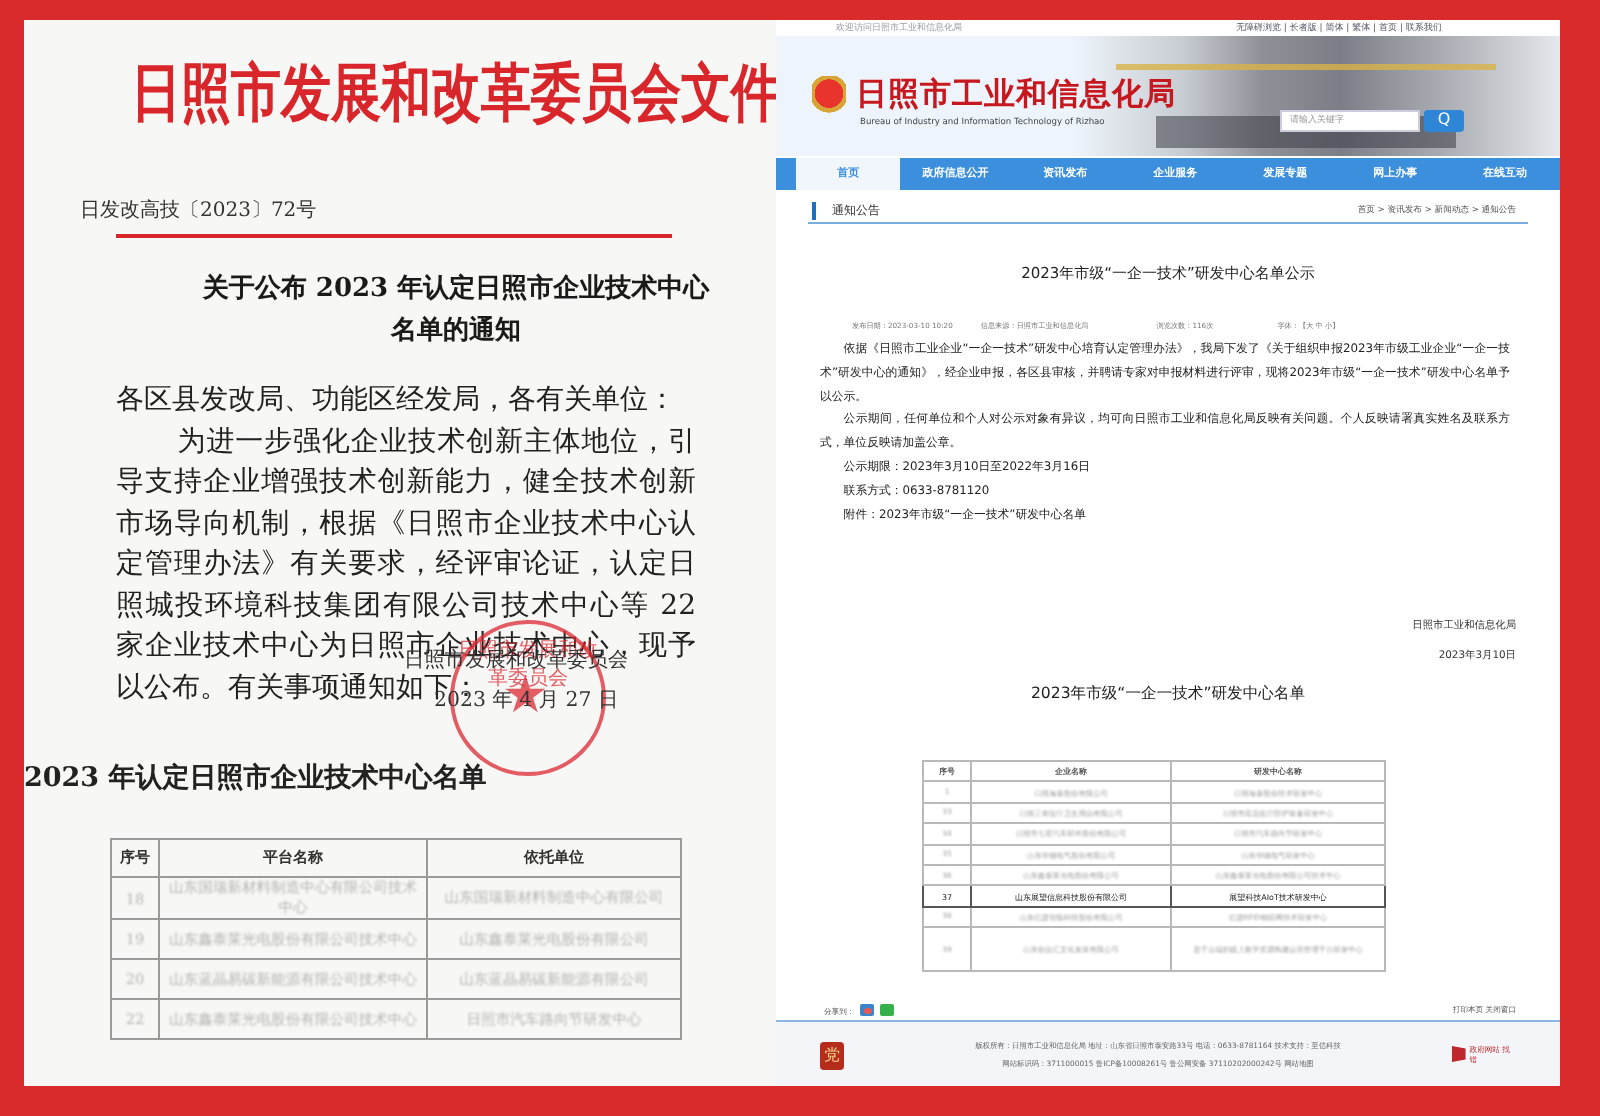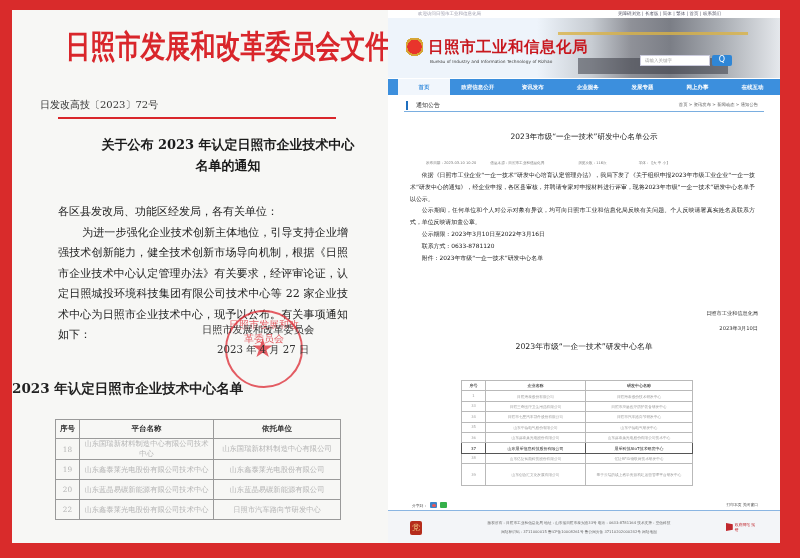--- a/index.html
+++ b/index.html
@@ -21,22 +21,22 @@
     font-family: "DejaVu Serif", serif; font-size: 10px; color: #333; margin-left: 28px;
   }
   .doc-redline {
     position: absolute; left: 46px; top: 107px; width: 278px; height: 1.5px; background: #d9262b;
   }
   .doc-title {
     position: absolute; left: 0; top: 124px; width: 100%; text-align: center;
     font-family: "DejaVu Serif", serif; font-weight: bold; font-size: 13px; color: #1a1a1a; line-height: 21px;
   }
   .doc-body {
-    position: absolute; left: 46px; top: 192px; width: 290px;
-    font-family: "DejaVu Serif", serif; font-size: 11px; color: #222; line-height: 20.5px;
+    position: absolute; left: 46px; top: 180px; width: 290px;
+    font-family: "DejaVu Serif", serif; font-size: 14px; color: #222; line-height: 20.5px;
   }
   .doc-body p { text-indent: 2.2em; text-align: justify; }
   .doc-body p.salute { text-indent: 0; }
   .doc-sign {
     position: absolute; left: 190px; top: 313px; font-family: "DejaVu Serif", serif; font-size: 10.2px; color: #333;
   }
   .doc-date {
     position: absolute; left: 205px; top: 333px; font-family: "DejaVu Serif", serif; font-size: 10.2px; color: #333;
   }
   .seal {

